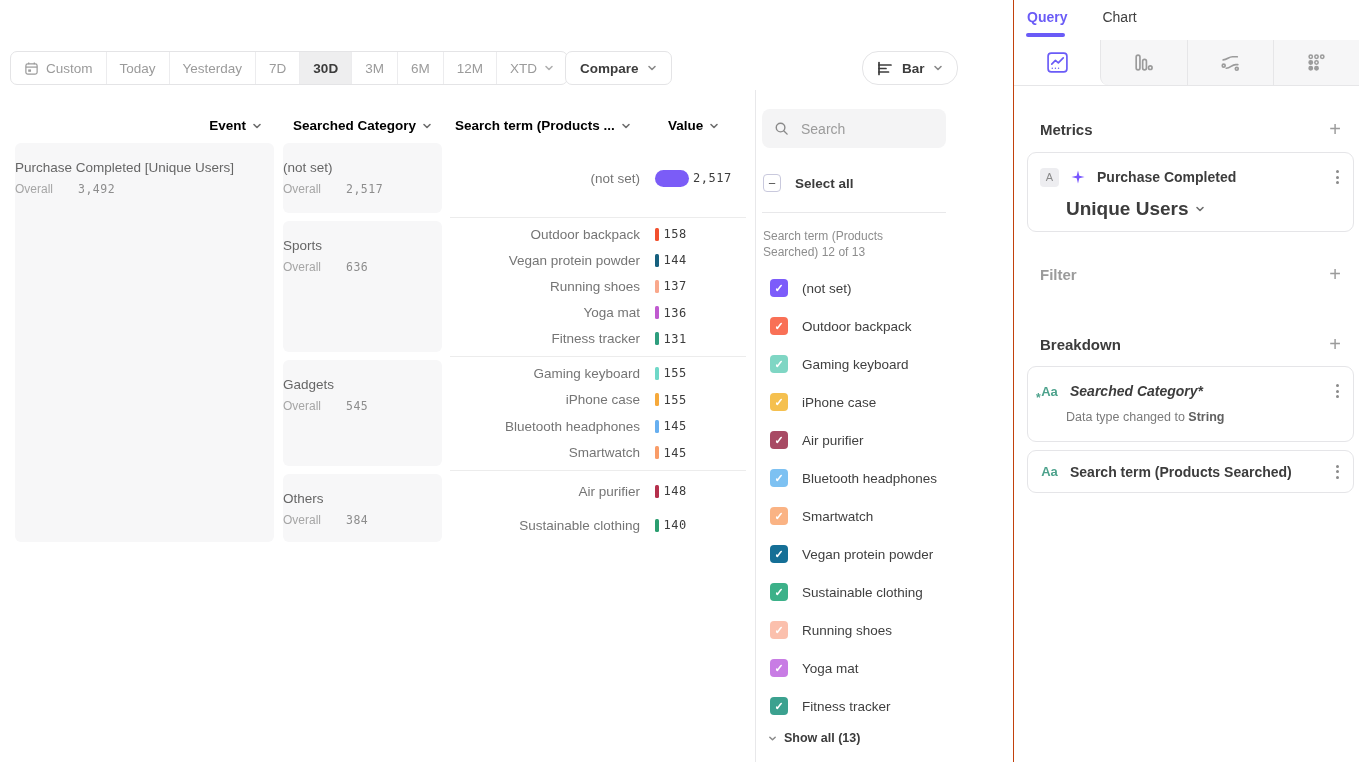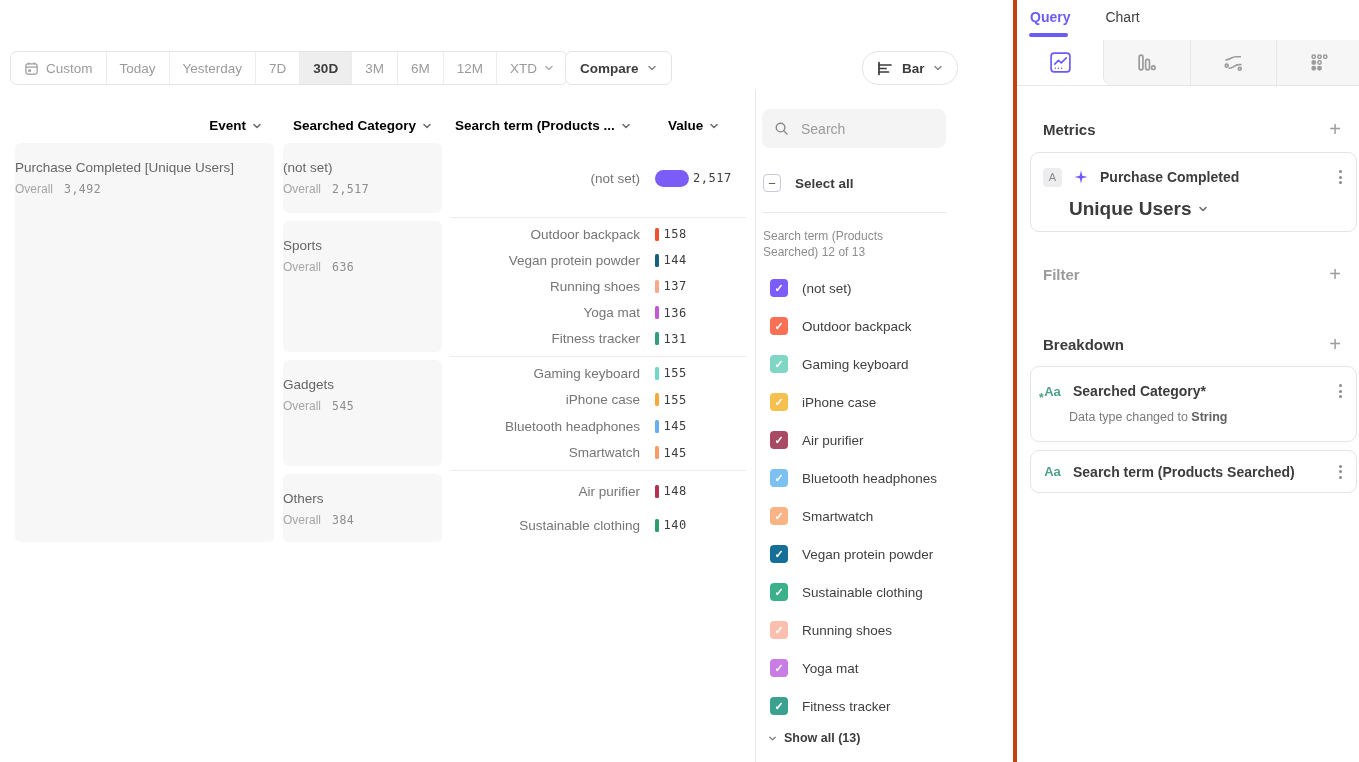--- a/index.html
+++ b/index.html
@@ -28,21 +28,21 @@
   .h-event{left:15px;width:247px;justify-content:flex-end;}
   .h-cat{left:283px;width:159px;justify-content:center;}
   .h-term{left:455px;}
   .h-value{left:668px;}
 
   
   .cell{position:absolute;background:#f7f7f8;border-radius:6px;box-sizing:border-box;
     padding:17px 12px 0 0;}
   .cell .nm{font-size:13.5px;color:#666;}
   .cell .ov{margin-top:7px;font-size:12px;color:#a6a6a6;}
-  .cell .ov .mono{font-size:11.5px;color:#8d8d8d;margin-left:11px;}
+  .cell .ov .mono{font-size:11.5px;color:#8d8d8d;margin-left:25px;}
   .event-cell{left:15px;top:143px;width:259px;height:399px;}
   .cat-cell{left:283px;width:159px;}
   .rowsbox{position:absolute;left:450px;width:300px;display:flex;flex-direction:column;
     justify-content:space-around;}
   .g0{top:143px;height:70px;} .g1{top:221px;height:131px;} .g2{top:360px;height:106px;} .g3{top:474px;height:68px;}
   .trow{display:flex;align-items:center;}
   .tlabel{width:190px;text-align:right;font-size:13.5px;color:#757575;white-space:nowrap;}
   .tbar{margin-left:15px;width:3.5px;height:13px;border-radius:1.5px;flex:none;}
   .tbar.big{width:34px;height:17px;border-radius:9px;}
   .tval{margin-left:5px;font-family:"DejaVu Sans Mono",monospace;font-size:12px;color:#3c3c3c;letter-spacing:.5px;}
@@ -65,39 +65,39 @@
   .fdiv{position:absolute;top:212px;left:0;width:184px;height:1px;background:#e8e8ea;}
   .fsub{position:absolute;top:228px;left:1px;width:145px;font-size:12px;line-height:16px;color:#8d8d8d;}
   .flist{position:absolute;top:269px;left:1px;width:183px;}
   .fitem{height:38px;display:flex;align-items:center;gap:14px;padding-left:7px;cursor:pointer;}
   .fitem .cbx{color:#fff;font-size:11px;font-weight:700;}
   .fitem .lbl{font-size:13.5px;color:#3f3f3f;white-space:nowrap;}
   .showall{position:absolute;top:731px;left:6px;display:flex;align-items:center;gap:7px;cursor:pointer;}
   .showall .lbl{font-size:12.5px;font-weight:600;color:#3c3c3c;}
 
   
-  .qpanel{position:absolute;left:1013px;top:0;width:346px;height:762px;border-left:4px solid #c2410c;box-sizing:border-box;}
+  .qpanel{position:absolute;left:1013px;top:0;width:346px;height:762px;border-left:1px solid #c2410c;box-sizing:border-box;}
   .qtabs{position:absolute;top:9px;left:13px;display:flex;gap:35px;font-size:14px;}
   .qtab{cursor:pointer;color:#404040;}
   .qtab.active{color:#6a5bf7;font-weight:700;}
   .qunderline{position:absolute;top:33px;left:12px;width:39px;height:4px;border-radius:2px;background:#6a5bf7;}
   .rtabs{position:absolute;top:40px;left:0;width:345px;height:46px;border-bottom:1px solid #e6e6e8;box-sizing:border-box;display:flex;}
   .rtab{width:86.25px;display:flex;align-items:center;justify-content:center;cursor:pointer;}
   .rtab.gray{background:#f6f6f7;border-left:1px solid #e6e6e8;box-sizing:border-box;}
   .rtab.first-gray{border-bottom-left-radius:8px;}
   .sechead{position:absolute;left:26px;right:18px;display:flex;align-items:center;justify-content:space-between;}
   .sechead .t{font-size:15px;font-weight:700;color:#3c3c3c;}
   .sechead .t.gray{color:#9b9b9b;font-weight:600;}
   .plus{font-size:20px;font-weight:400;color:#9b9b9b;cursor:pointer;line-height:1;}
   .qcard{position:absolute;left:13px;width:327px;background:#fff;border:1px solid #e5e5e8;border-radius:9px;box-sizing:border-box;}
   .qrow{display:flex;align-items:center;gap:11px;padding:0 12px;}
   .abadge{width:19px;height:19px;border-radius:4px;background:#ededf0;color:#8a8a8a;font-size:11px;
     display:flex;align-items:center;justify-content:center;flex:none;}
   .qtitle{font-size:14px;font-weight:600;color:#3c3c3c;flex:1;}
-  .qtitle.it{}
+  .qtitle.it{font-style:italic;}
   .kebab{display:flex;flex-direction:column;gap:2.5px;padding:4px 2px;cursor:pointer;}
   .kebab i{width:3px;height:3px;border-radius:50%;background:#8a8a8a;}
   .subrow{display:flex;align-items:center;gap:7px;margin:10px 0 0 38px;cursor:pointer;}
   .subrow .t{font-size:19px;font-weight:600;color:#3c3c3c;}
   .aa{font-size:13px;font-weight:700;color:#4da28c;position:relative;flex:none;width:19px;text-align:center;}
   .aa .ast{position:absolute;left:-4px;bottom:-6px;font-size:12px;}
   .note{margin:8px 0 0 38px;font-size:12.5px;color:#7a7a7a;}
   .note b{color:#606060;}
   .chev{flex:none;}
 </style>

